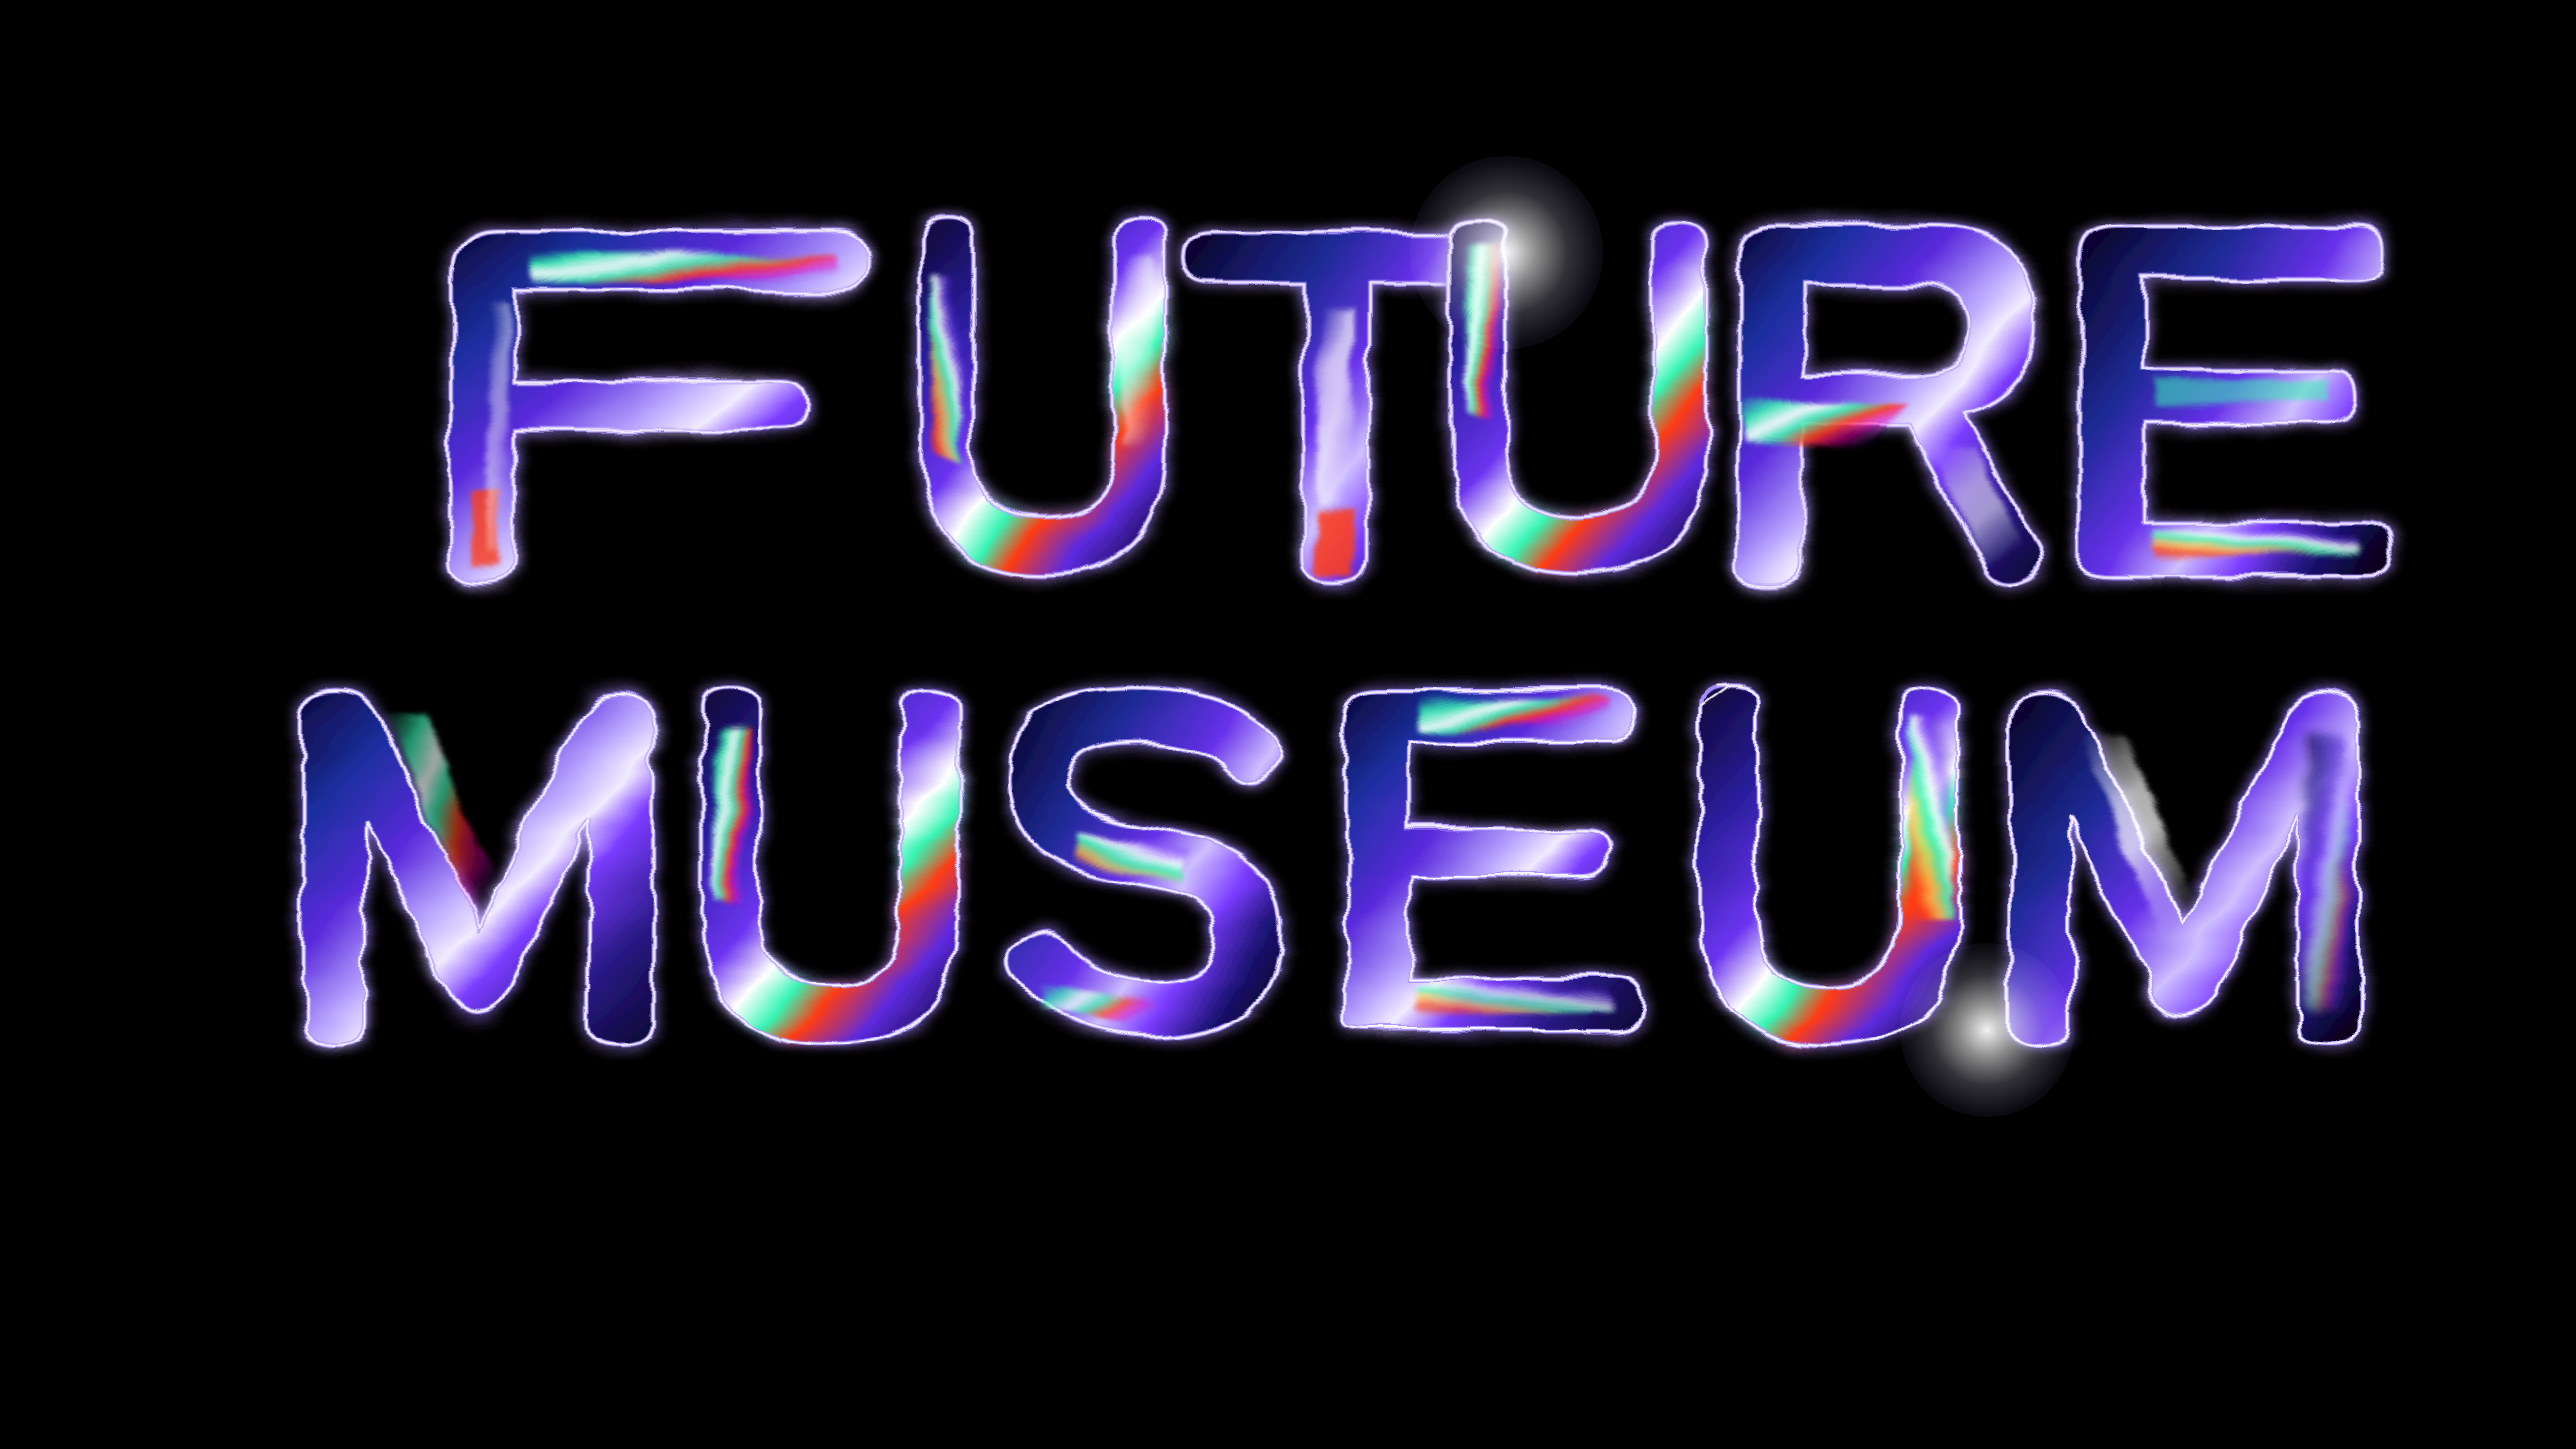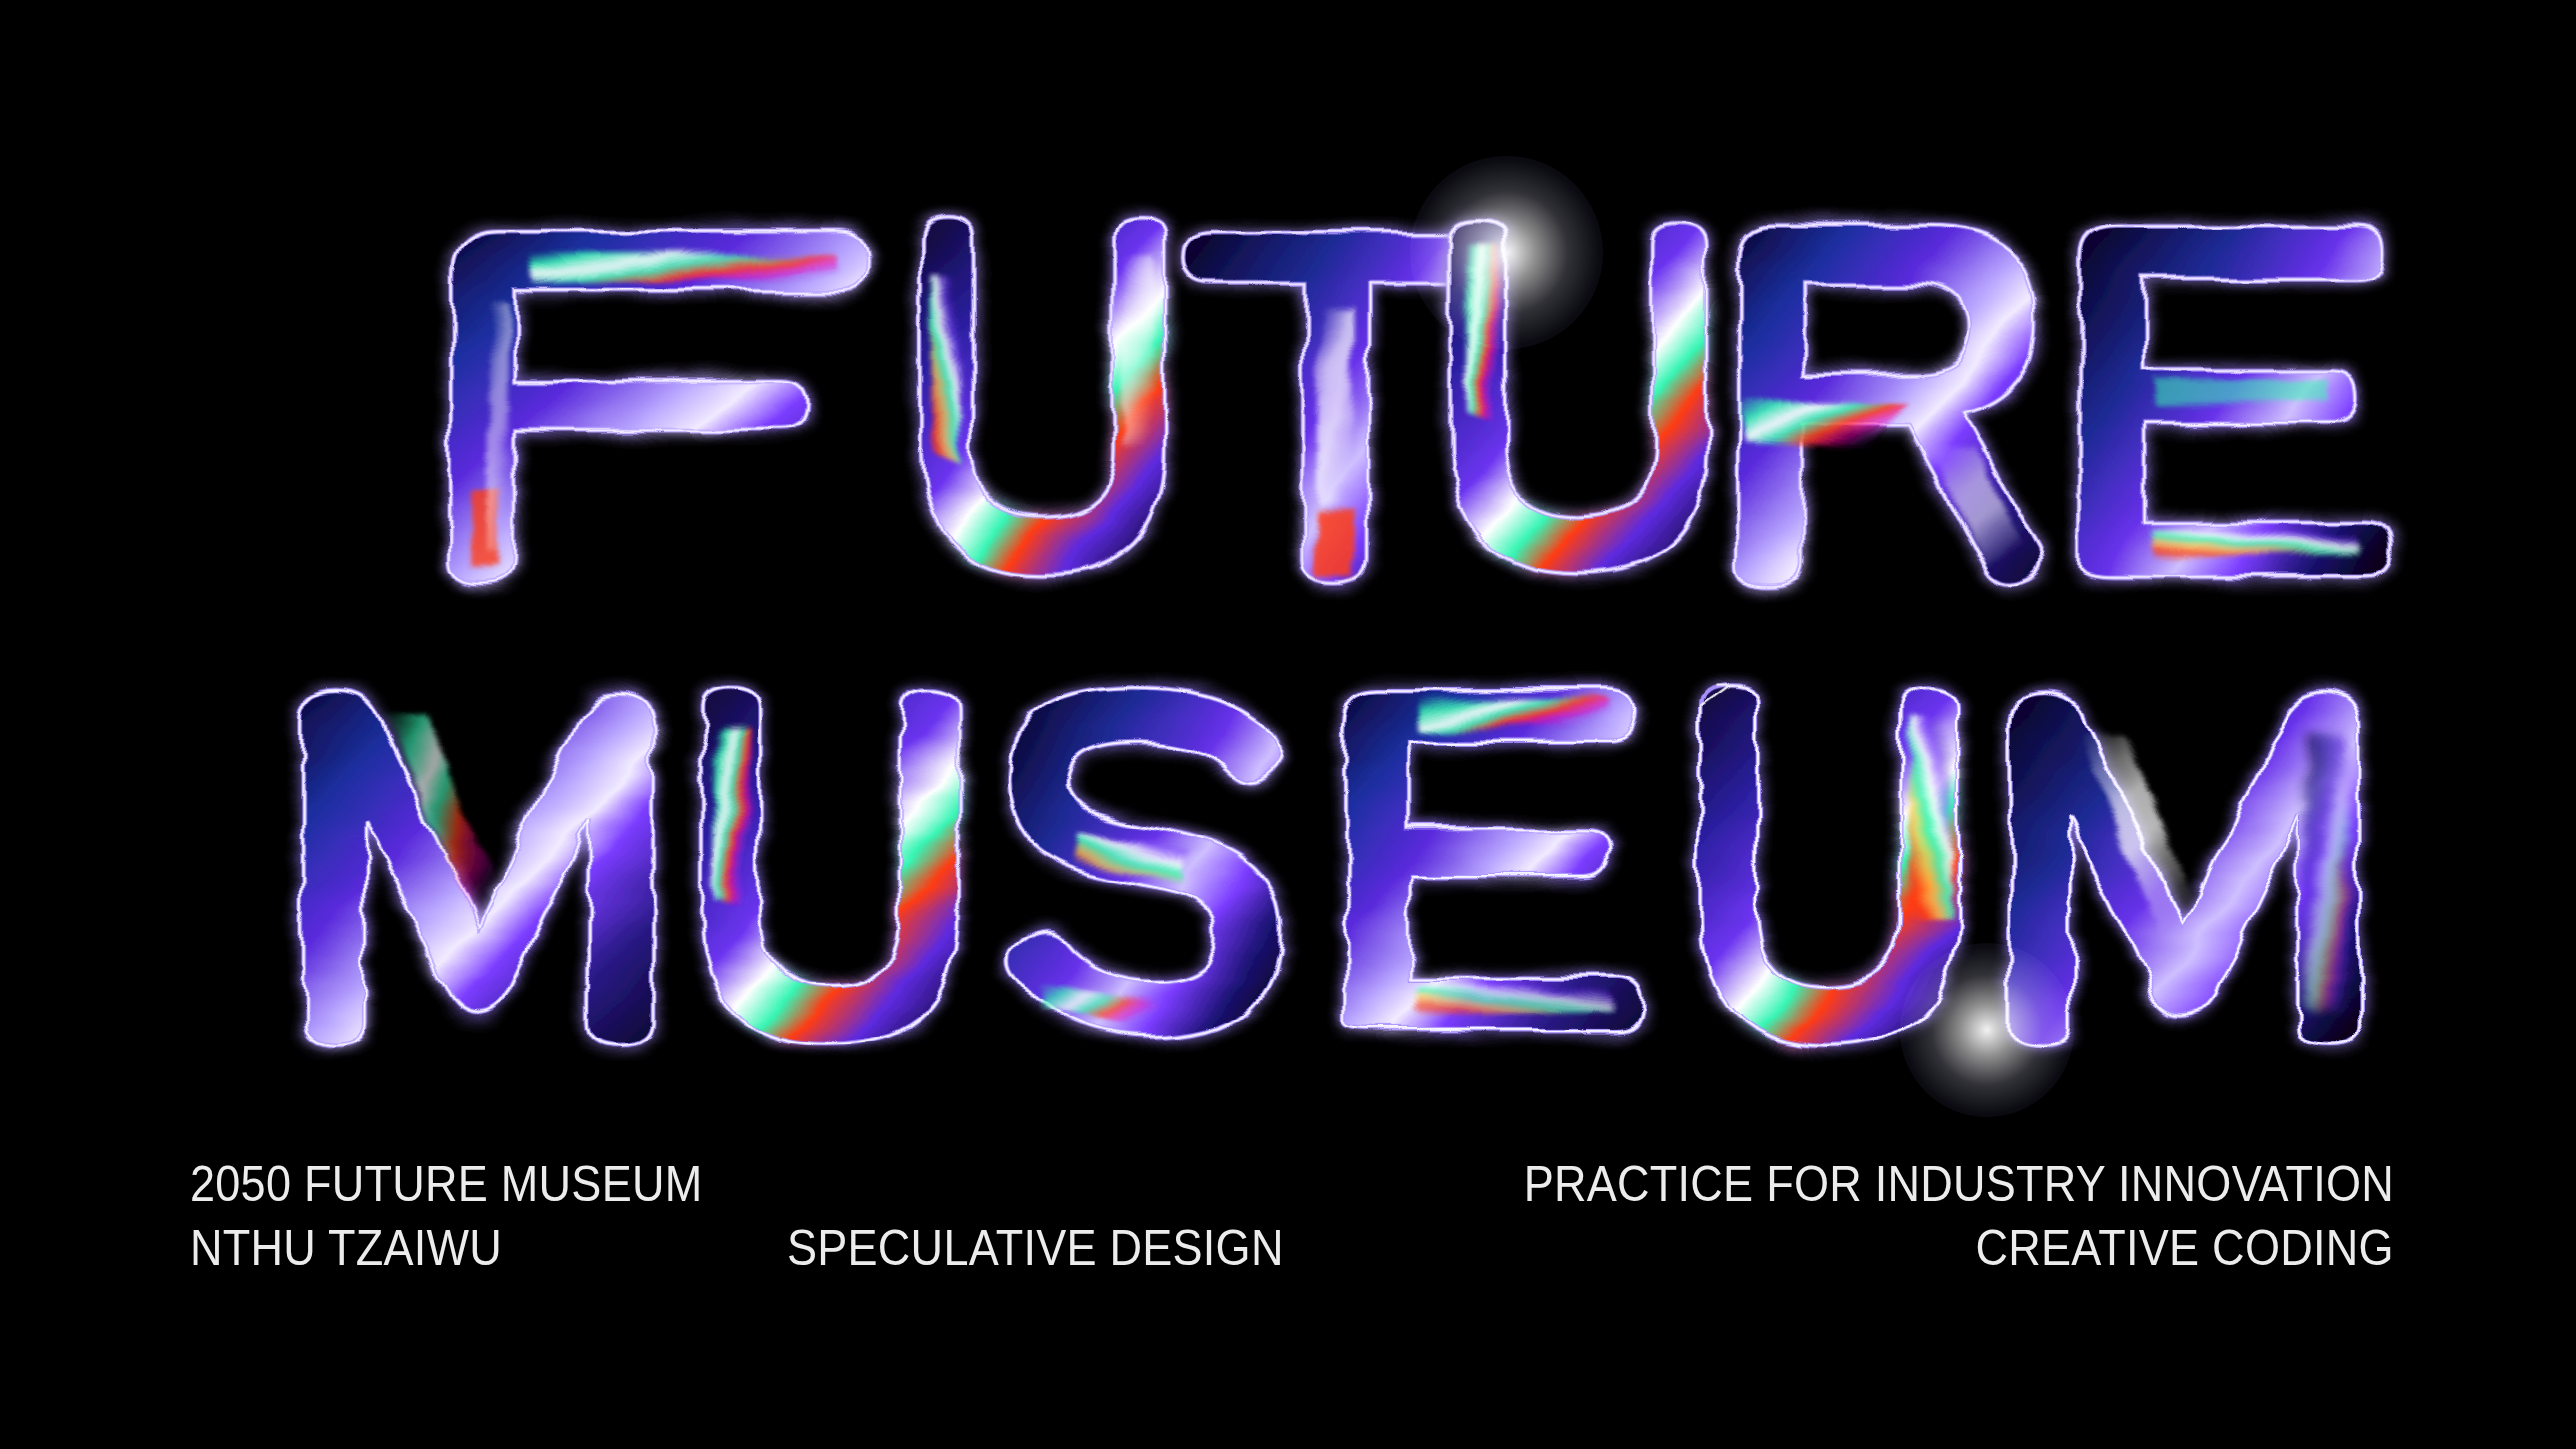--- a/index.html
+++ b/index.html
@@ -335,29 +335,15 @@
 
       <g opacity="0.42" filter="url(#fBlurMd)" transform="translate(6,0)">
         <rect x="600" y="340" width="2" height="1"></rect>
       </g>
     </svg>
 
     <div class="bloom" style="left:1410px;top:156px;width:193px;height:193px;"></div>
     <div class="bloom" style="left:1900px;top:943px;width:174px;height:174px;"></div>
   </div>
 
-  <div class="captions">
-
-    <div class="cap-row row1">
-      <div class="cap left">2050 FUTURE MUSEUM</div>
-      <div class="cap right">PRACTICE FOR INDUSTRY INNOVATION</div>
-    </div>
-
-    <div class="cap-row row2">
-      <div class="cap left">NTHU TZAIWU</div>
-      <div class="cap mid">SPECULATIVE DESIGN</div>
-      <div class="cap right">CREATIVE CODING</div>
-    </div>
-
-  </div>
 
 </div>
 
 
 </body></html>

